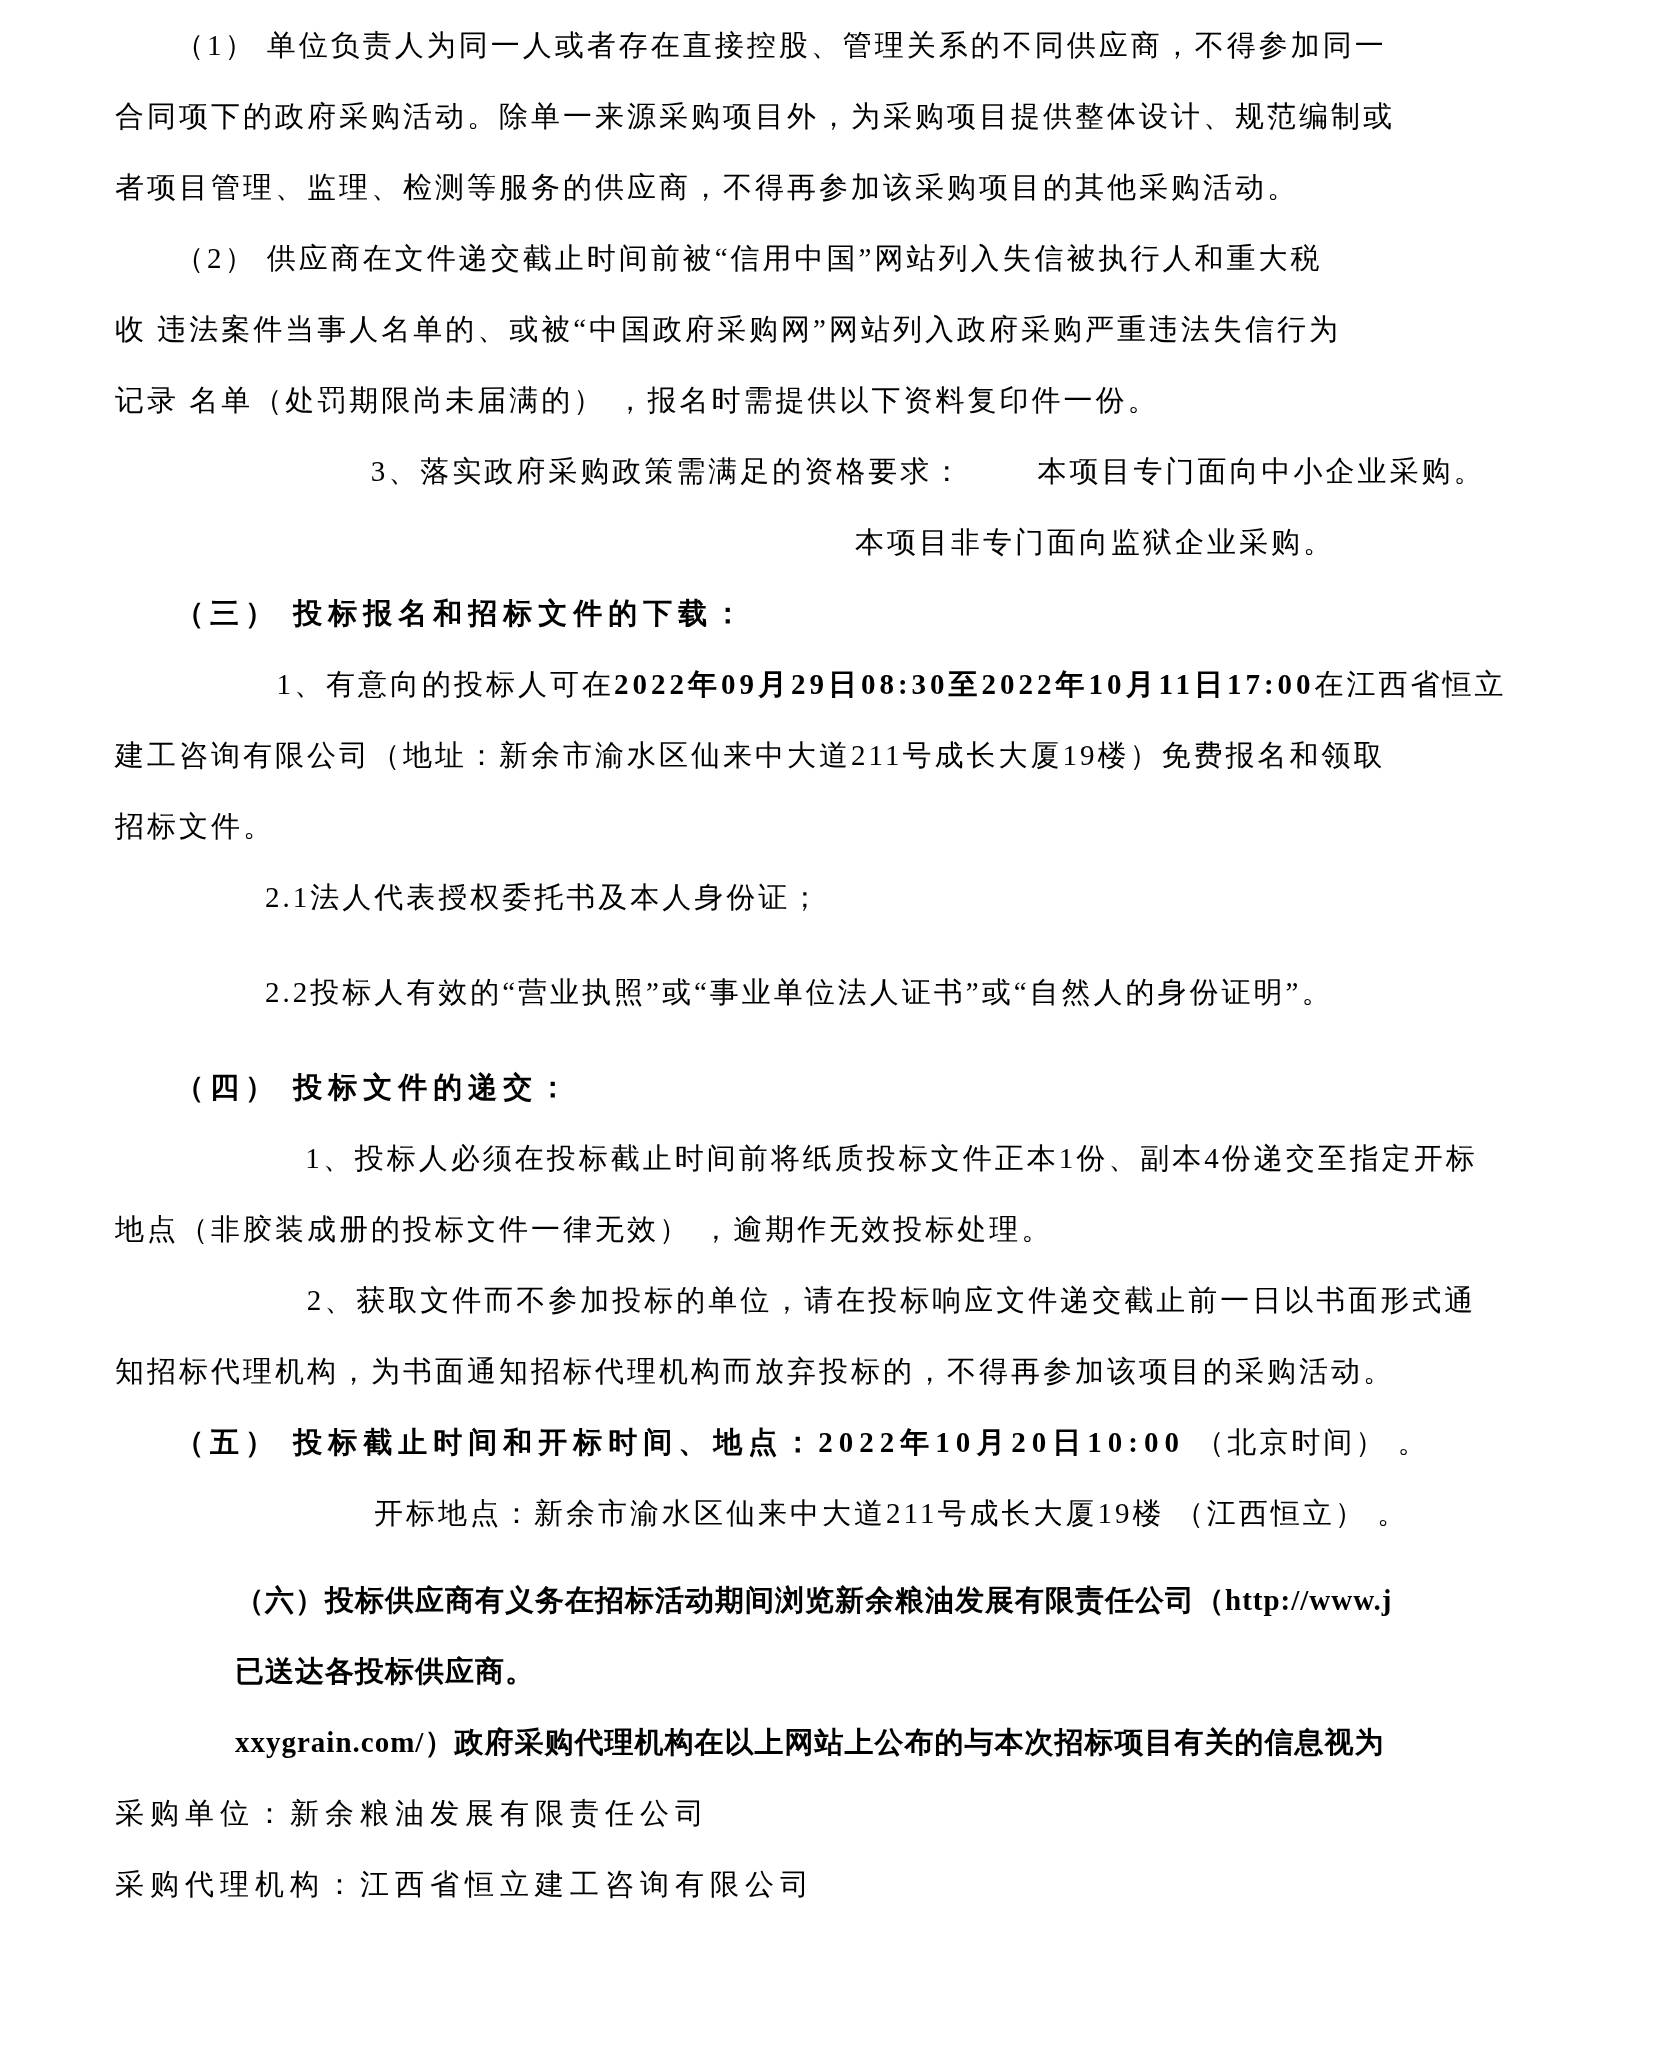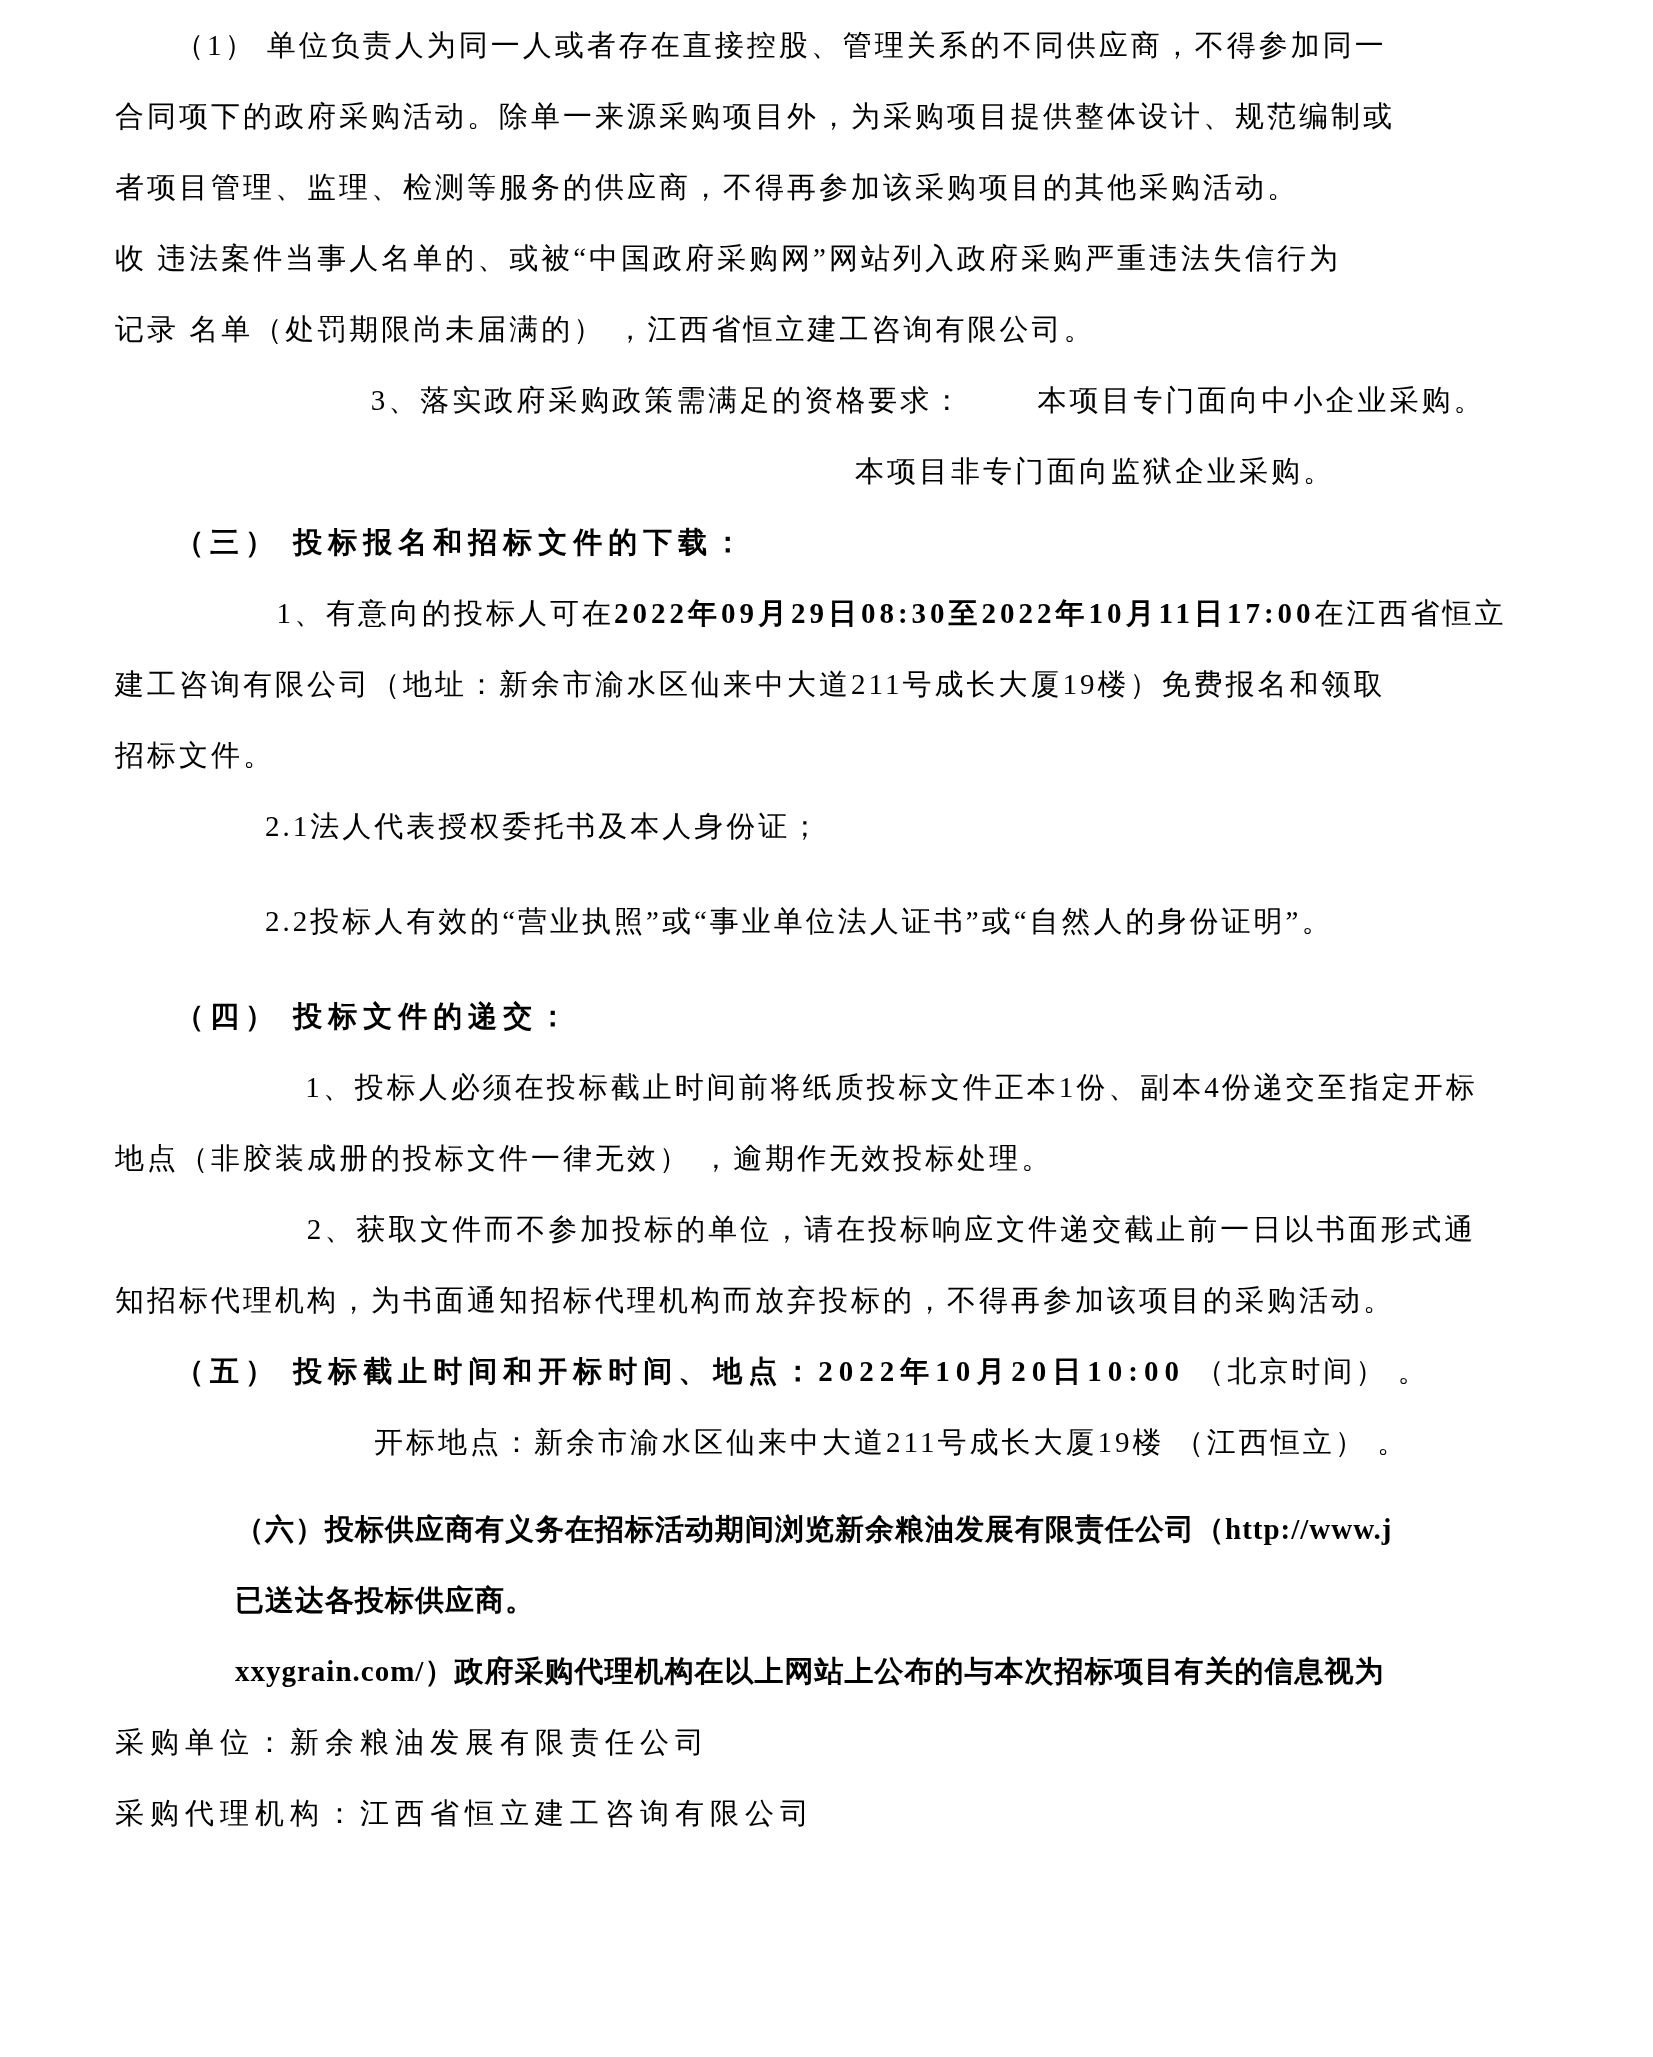--- a/index.html
+++ b/index.html
@@ -41,22 +41,23 @@
   .footer-line { text-align: left; padding-right: 350px; letter-spacing: 6px; }
 </style>
 </head>
 <body>
 
 <div class="page">
   <div>
       <div class="l ind-a"><span>（1） 单位负责人为同一人或者存在直接控股、管理关系的不同供应商，不得参加同一</span></div>
       <div class="l "><span>合同项下的政府采购活动。除单一来源采购项目外，为采购项目提供整体设计、规范编制或</span></div>
       <div class="l "><span>者项目管理、监理、检测等服务的供应商，不得再参加该采购项目的其他采购活动。</span></div>
+      <div class="l ind-a"><span>（2） 供应商在文件递交截止时间前被“信用中国”网站列入失信被执行人和重大税</span></div>
       <div class="l "><span>收 违法案件当事人名单的、或被“中国政府采购网”网站列入政府采购严重违法失信行为</span></div>
-      <div class="l "><span>记录 名单（处罚期限尚未届满的） ，江西省恒立建工咨询有限公司。</span></div>
+      <div class="l "><span>记录 名单（处罚期限尚未届满的） ，报名时需提供以下资料复印件一份。</span></div>
       <div class="l ind-b"><span style="display: inline-block; width: 740px;">3、落实政府采购政策需满足的资格要求：</span><span>本项目专门面向中小企业采购。</span></div>
       <div class="l ind-e"><span>本项目非专门面向监狱企业采购。</span></div>
       <div class="l ind-a head"><span>（三） 投标报名和招标文件的下载：</span></div>
       <div class="l ind-b"><span>1、有意向的投标人可在</span><span class="b">2022年09月29日08:30至2022年10月11日17:00</span><span>在江西省恒立</span></div>
       <div class="l "><span>建工咨询有限公司（地址：新余市渝水区仙来中大道211号成长大厦19楼）免费报名和领取</span></div>
       <div class="l "><span>招标文件。</span></div>
       <div class="l ind-c"><span>2.1法人代表授权委托书及本人身份证；</span></div>
       <div class="l ind-c gap1"><span>2.2投标人有效的“营业执照”或“事业单位法人证书”或“自然人的身份证明”。</span></div>
       <div class="l ind-a head gap1"><span>（四） 投标文件的递交：</span></div>
       <div class="l ind-b"><span>1、投标人必须在投标截止时间前将纸质投标文件正本1份、副本4份递交至指定开标</span></div>

